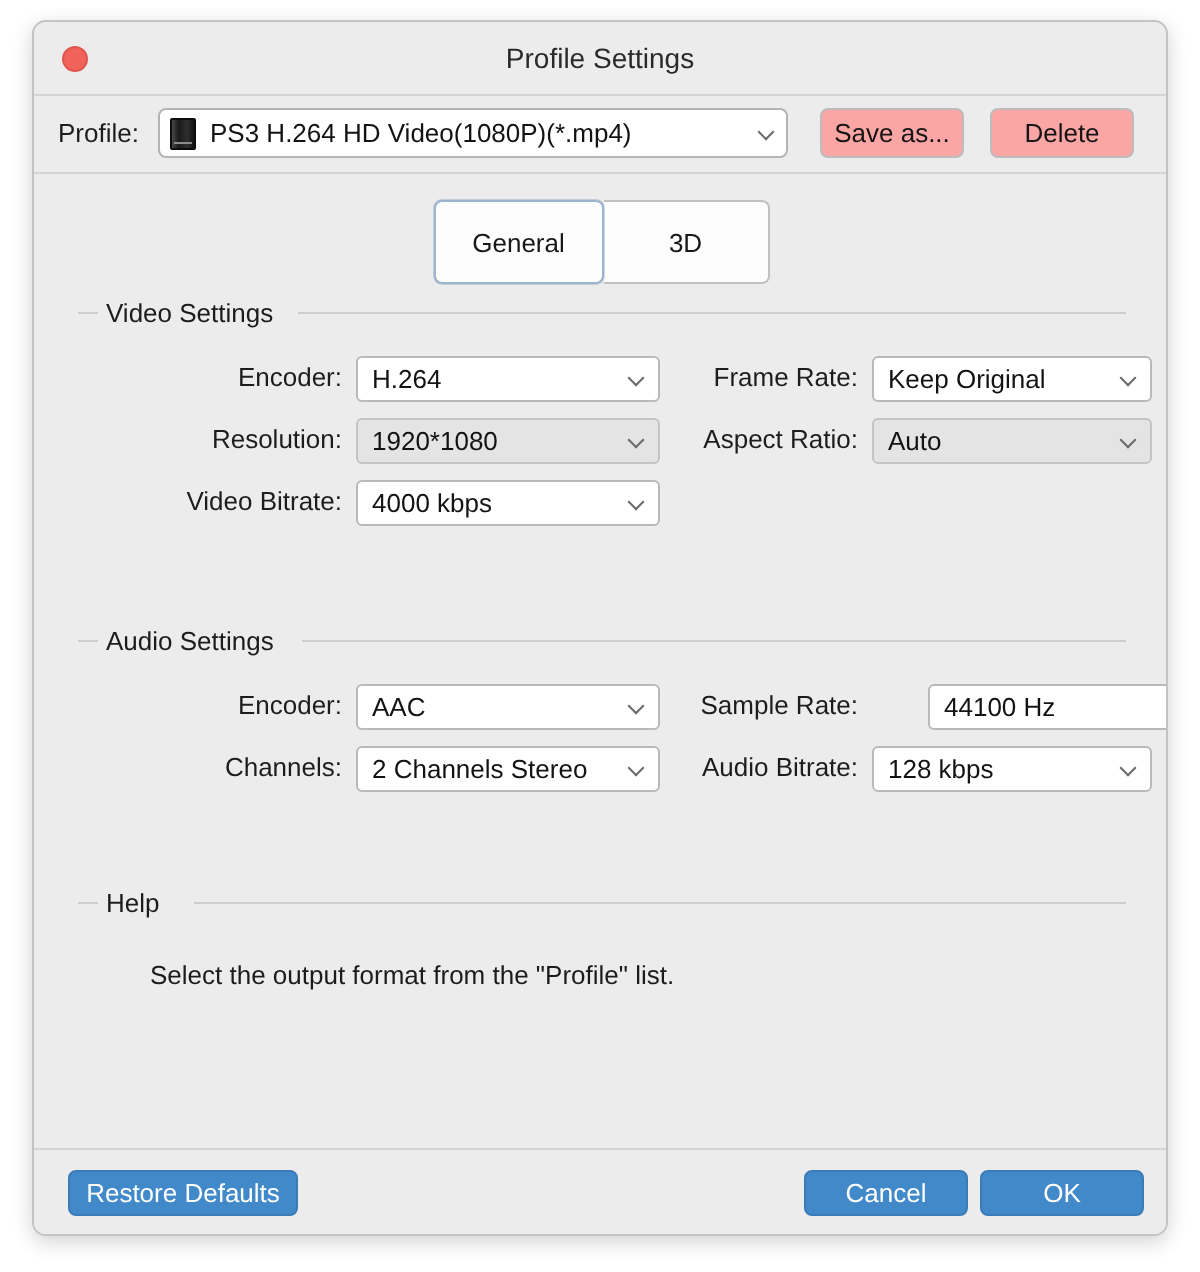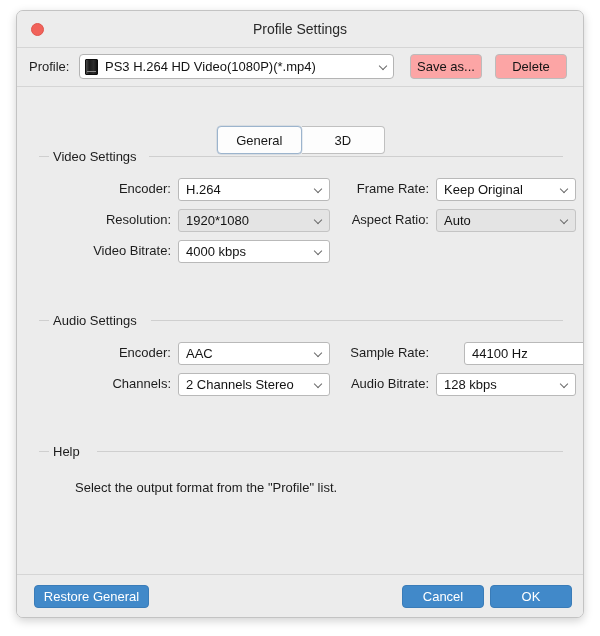--- a/index.html
+++ b/index.html
@@ -159,25 +159,24 @@
     height: 531px;
     background: #ececec;
   }
 
   
   .tabs {
     position: absolute;
     left: 200px;
     top: 13px;
     width: 168px;
-    height: 28px;
+    height: 42px;
     display: flex;
     border-radius: 4px;
     box-sizing: border-box;
-    margin-top: 26px;
   }
   .tab {
     flex: 1;
     background: #fdfdfd;
     border: 1px solid #c0c0c0;
     box-sizing: border-box;
     font-size: 13px;
     color: #171717;
     font-family: "Liberation Sans", sans-serif;
     display: flex;
@@ -428,19 +427,19 @@
     <div class="group" style="top:357px;">
       <div class="group-head">
         <div class="rule-left"></div>
         <div class="legend legend-help">Help</div>
         <div class="rule-right"></div>
       </div>
       <div class="help-text">Select the output format from the "Profile" list.</div>
     </div>
 
     <div class="footer">
-      <button class="blue-btn btn-restore">Restore General</button>
+      <button class="blue-btn btn-restore">Restore Defaults</button>
       <button class="blue-btn btn-ok">OK</button>
       <button class="blue-btn btn-cancel">Cancel</button>
     </div>
 
   </div>
 </div>
 
 </body></html>

